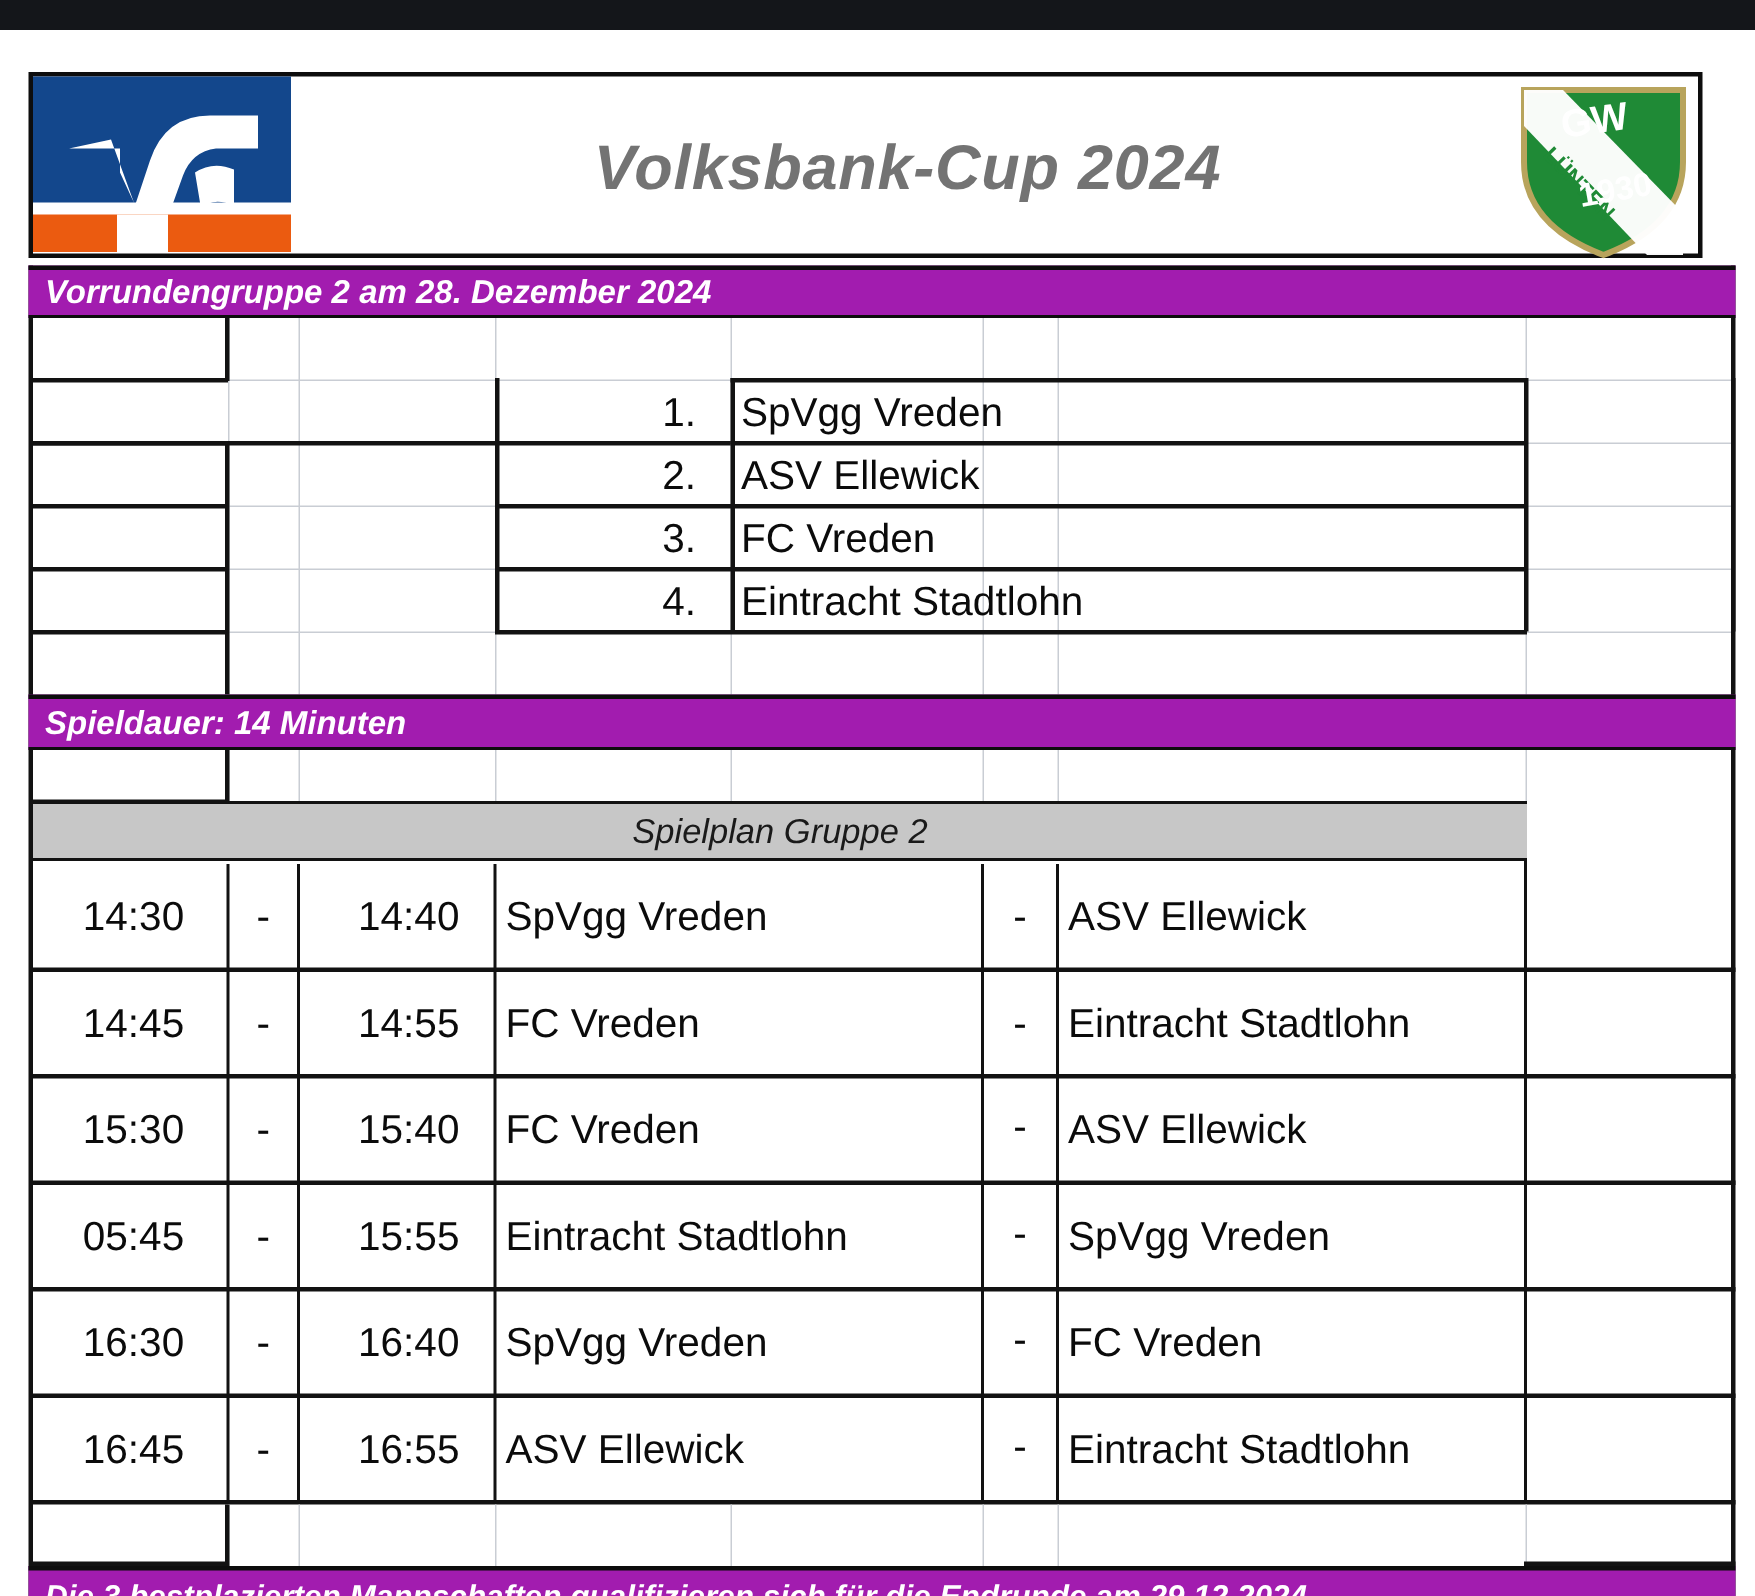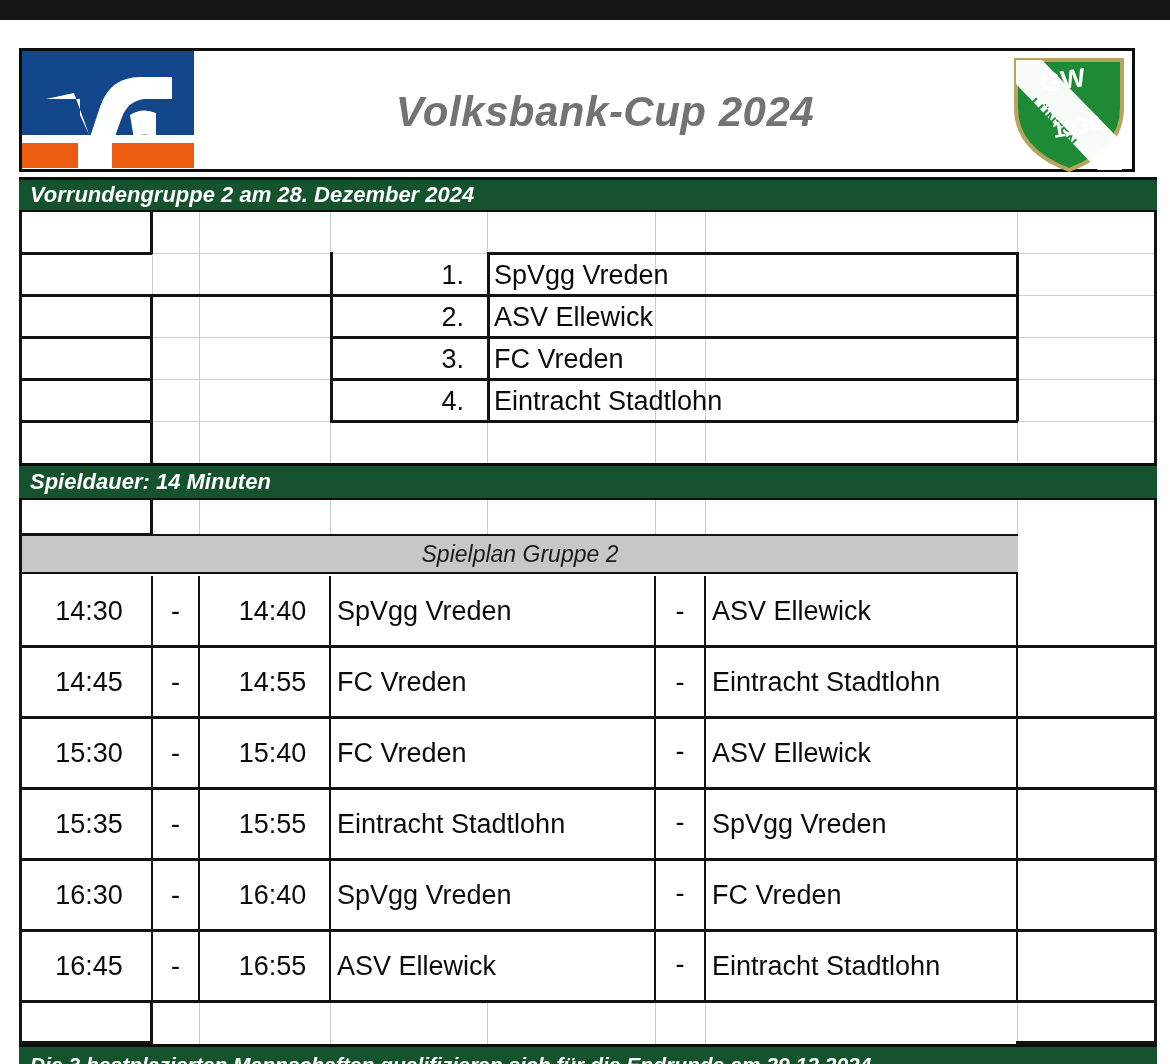--- a/index.html
+++ b/index.html
@@ -69,21 +69,21 @@
   }
   .crest {
     position: absolute;
     left: 1002px; top: 26px;
     width: 134px; height: 128px;
   }
 
   
   .green-bar {
     position: absolute;
-    background: #14532d;
+    background: #a21caf;
     color: #ffffff;
     font-style: italic;
     font-weight: bold;
     display: flex;
     align-items: center;
     padding-left: 11px;
     white-space: nowrap;
     overflow: hidden;
   }
   #banner-group {
@@ -346,21 +346,21 @@
       <div class="cell c-start">15:30</div>
       <div class="cell c-dash1">-</div>
       <div class="cell c-end">15:40</div>
       <div class="cell c-home">FC Vreden</div>
       <div class="cell c-dash2 dash-bottom">-</div>
       <div class="cell c-away">ASV Ellewick</div>
       <div class="cell c-res"></div>
     </div>
 
     <div class="match-row" style="top:769px;">
-      <div class="cell c-start">15:35</div>
+      <div class="cell c-start">05:45</div>
       <div class="cell c-dash1">-</div>
       <div class="cell c-end">15:55</div>
       <div class="cell c-home">Eintracht Stadtlohn</div>
       <div class="cell c-dash2 dash-bottom">-</div>
       <div class="cell c-away">SpVgg Vreden</div>
       <div class="cell c-res"></div>
     </div>
 
     <div class="match-row" style="top:840px;">
       <div class="cell c-start">16:30</div>

